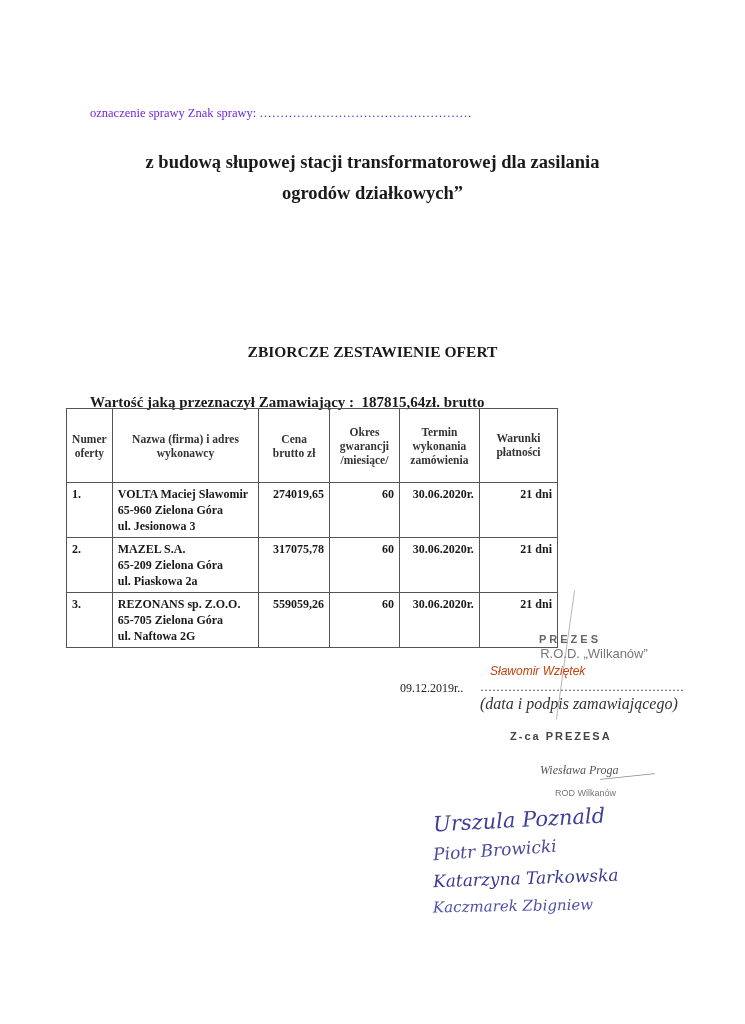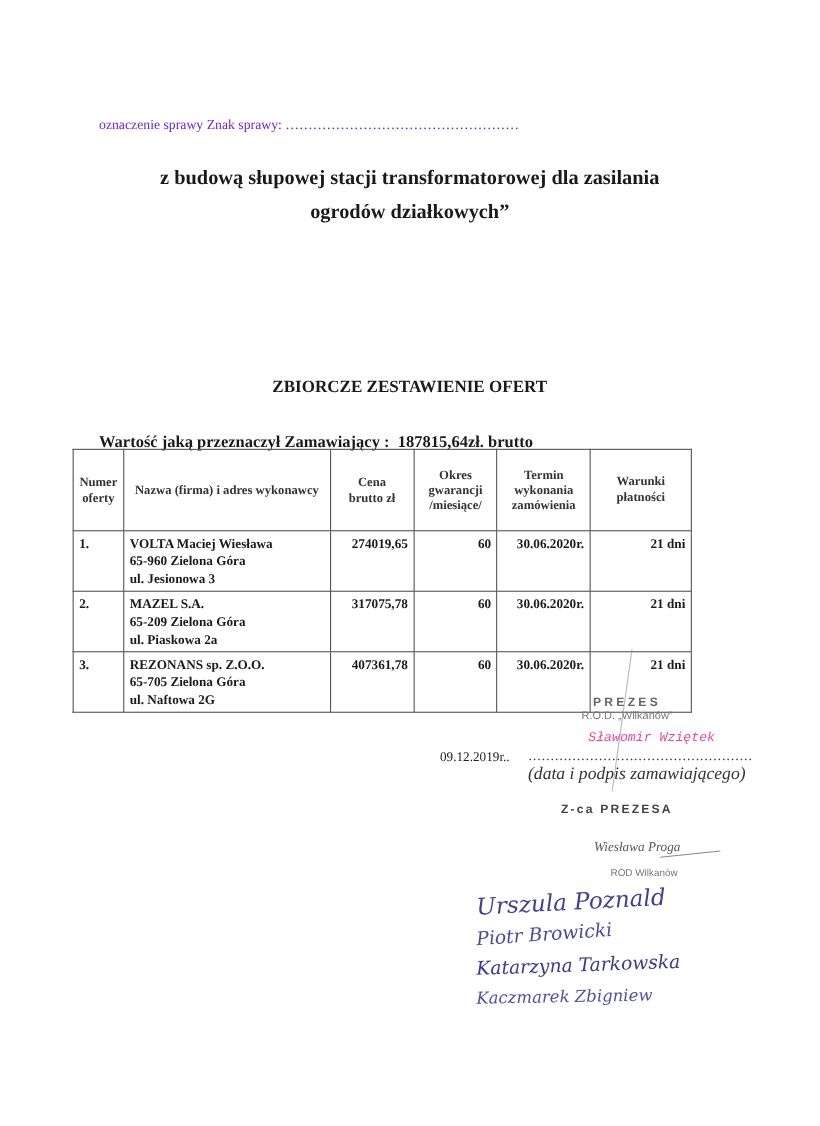--- a/index.html
+++ b/index.html
@@ -3,31 +3,31 @@
 <meta charset="utf-8">
 <style>
   html, body { margin: 0; padding: 0; }
   body { width: 745px; height: 1024px; background: #ffffff; position: relative; overflow: hidden;
          font-family: "Liberation Serif", serif; color: #1a1a1a; }
   .abs { position: absolute; }
   .case-ref { left: 90px; top: 106px; font-size: 12.5px; color: #6d28d9; }
   .title { left: 60px; width: 625px; top: 147px; text-align: center; font-weight: bold; font-size: 18.5px; line-height: 31px; color: #1a1a1a; }
   .heading { left: 60px; width: 625px; top: 303px; text-align: center; font-weight: bold; font-size: 15.5px; margin-top: 40px; }
   .budget { left: 90px; top: 394px; font-weight: bold; font-size: 15px; }
-  table.offers { position: absolute; left: 66px; top: 408px; width: 563px; border-collapse: collapse; font-size: 12px; }
+  table.offers { position: absolute; left: 66px; top: 408px; width: 492px; border-collapse: collapse; font-size: 12px; }
   table.offers th, table.offers td { border: 1px solid #555; padding: 3px 5px; vertical-align: top; }
   table.offers th { font-weight: bold; text-align: center; vertical-align: middle; color: #333; font-size: 11.5px; line-height: 14px; height: 48px; }
   table.offers td { font-weight: bold; line-height: 16px; color: #1a1a1a; }
   td.c { text-align: right; }
   td.r { text-align: left; }
   tr.row td { height: 43px; }
   .stamp { color: #6a6a6a; font-family: "Liberation Sans", sans-serif; }
   .stamp1-title { left: 500px; top: 633px; width: 140px; text-align: center; font-size: 11px; font-weight: bold; letter-spacing: 3px; color: #666; }
-  .stamp1-org { left: 500px; top: 646px; width: 140px; text-align: center; font-size: 10px; color: #777; }
-  .stamp1-name { left: 490px; top: 664px; width: 160px; text-align: right; font-size: 12px; font-style: italic; color: #ec4899; font-family: Liberation Mono, monospace; }
+  .stamp1-org { left: 524px; top: 646px; width: 140px; text-align: center; font-size: 13px; color: #777; }
+  .stamp1-name { left: 490px; top: 664px; width: 160px; text-align: left; font-size: 12px; font-style: italic; color: #c2410c; font-family: Liberation Sans, sans-serif; }
   .date { left: 400px; top: 681px; font-size: 12px; color: #222; }
   .dots { left: 480px; top: 680px; font-size: 12px; color: #333; letter-spacing: 0px; }
   .sig-caption { left: 480px; top: 695px; font-size: 16px; font-style: italic; color: #333; }
   .stamp2-title { left: 510px; top: 730px; font-size: 11px; font-weight: bold; letter-spacing: 2px; color: #444; }
   .stamp2-org { left: 555px; top: 788px; font-size: 9px; color: #777; }
   .stamp2-name { left: 540px; top: 763px; font-size: 12px; font-style: italic; color: #555; }
   .hw { position: absolute; font-family: "DejaVu Serif", serif; font-style: italic; color: #3f3f9a; }
   .hw1 { left: 433px; top: 808px; font-size: 21px; transform: rotate(-3deg); }
   .hw2 { left: 433px; top: 840px; font-size: 17px; transform: rotate(-4deg); color: #4a4a9e; }
   .hw3 { left: 433px; top: 868px; font-size: 17px; transform: rotate(-2deg); color: #3a3a94; }
@@ -78,21 +78,21 @@
       </th>
       <th style="vertical-align:top; padding-top:22px;">
         <span>Warunki</span><br><span>płatności</span>
       </th>
     </tr>
   </thead>
   <tbody>
     <tr class="row">
       <td class="r">1.</td>
       <td class="r">
-        <div>VOLTA Maciej Wiesława</div>
+        <div>VOLTA Maciej Sławomir</div>
         <div>65-960 Zielona Góra</div>
         <div>ul. Jesionowa 3</div>
       </td>
       <td class="c">274019,65</td>
       <td class="c">60</td>
       <td class="c">30.06.2020r.</td>
       <td class="c">21 dni</td>
     </tr>
     <tr class="row">
       <td class="r">2.</td>
@@ -106,21 +106,21 @@
       <td class="c">30.06.2020r.</td>
       <td class="c">21 dni</td>
     </tr>
     <tr class="row">
       <td class="r">3.</td>
       <td class="r">
         <div>REZONANS sp. Z.O.O.</div>
         <div>65-705 Zielona Góra</div>
         <div>ul. Naftowa 2G</div>
       </td>
-      <td class="c">407361,78</td>
+      <td class="c">559059,26</td>
       <td class="c">60</td>
       <td class="c">30.06.2020r.</td>
       <td class="c">21 dni</td>
     </tr>
   </tbody>
 </table>
 
 <div class="sig-line"></div>
 
 <div class="abs stamp stamp1-title">PREZES</div>

